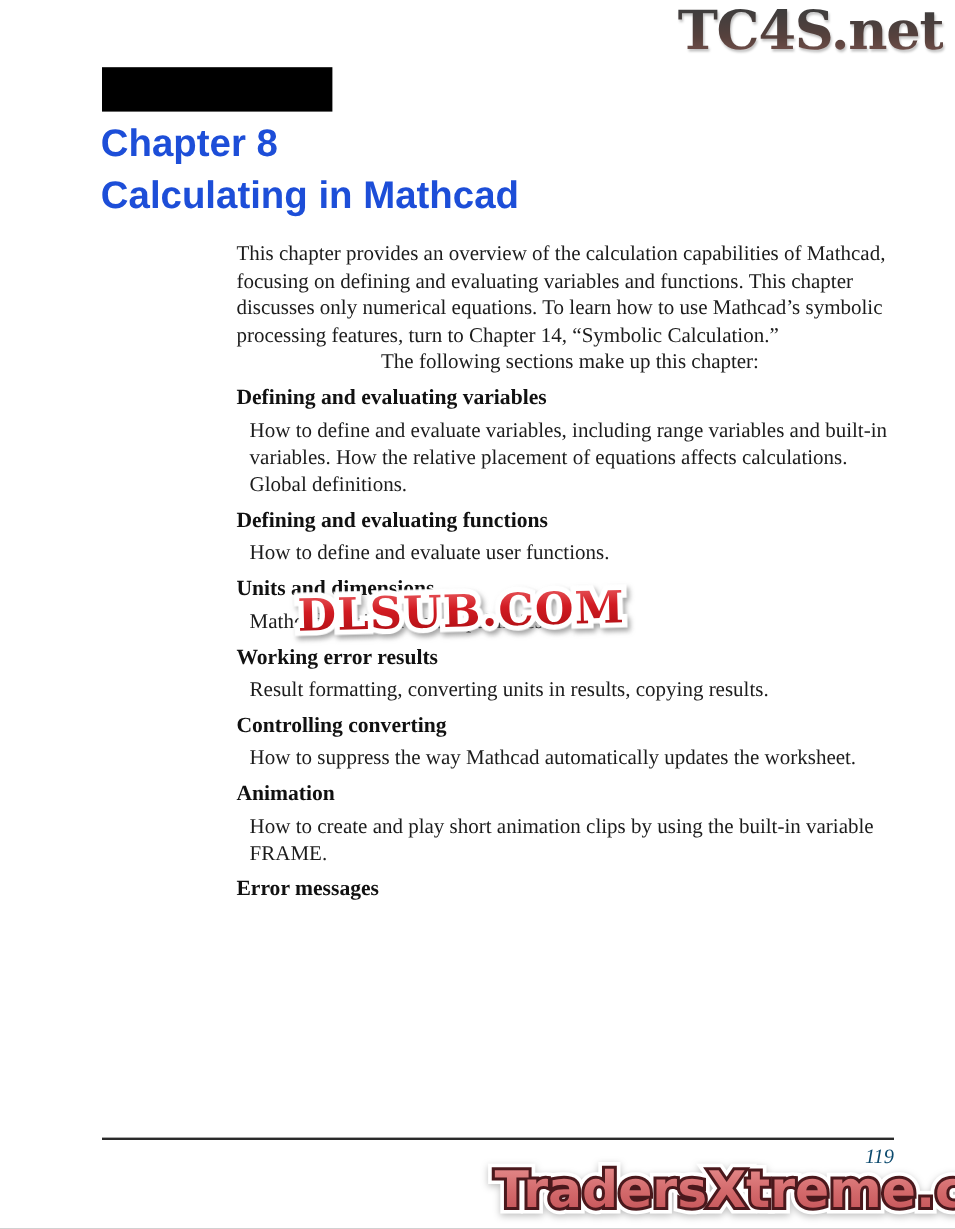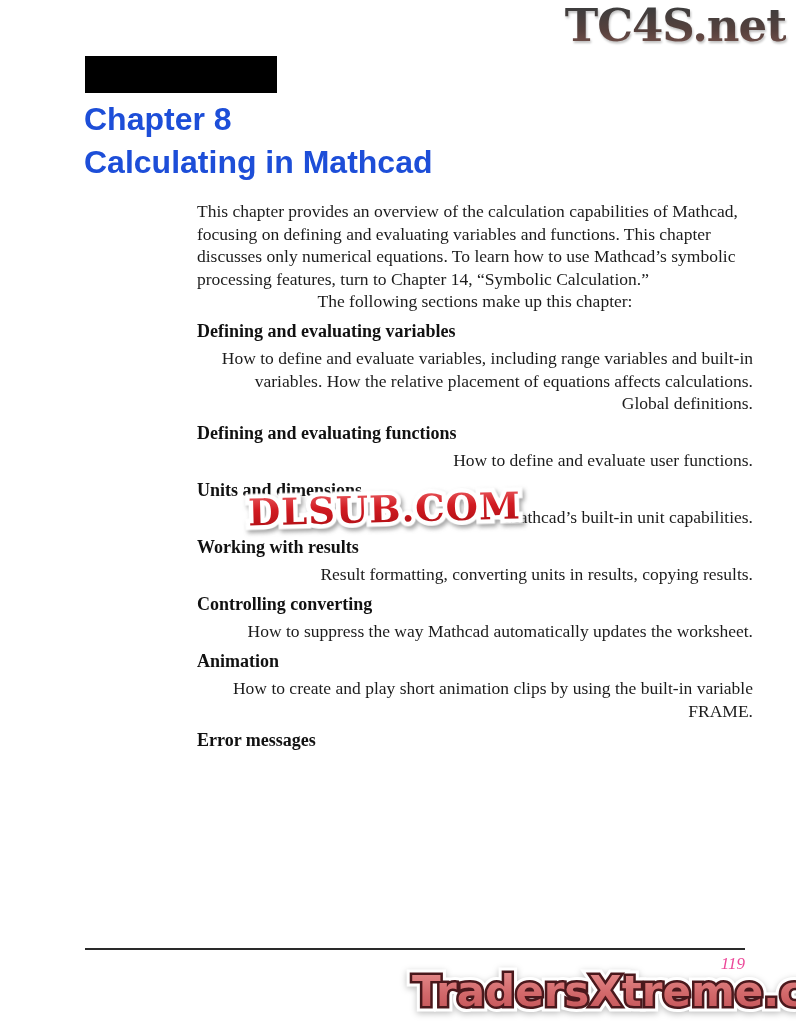--- a/index.html
+++ b/index.html
@@ -47,21 +47,21 @@
     font-size:17.5px; line-height:22.5px;
   }
   .content p { margin:0; }
   .intro { margin:0; }
   .lead { margin-top:23px;text-align:center; }
   .section .sec-title {
     margin:7px 0 5px 0;
     font-size:18px; font-weight:bold; color:#111;
     line-height:22.5px;
   }
-  .section .sec-desc { padding-left:11px; margin:0;text-align:right; }
+  .section .sec-desc { padding-left:11px; margin:0; }
 
   
   .wm-dlsub {
     position:absolute; left:248px; top:486px;
     transform:rotate(-1.5deg);
     font-family:"DejaVu Serif", serif;
     font-weight:bold; font-size:37px; letter-spacing:1px;
     white-space:nowrap; line-height:46px;
   }
   .wm-dlsub .stroke {
@@ -75,21 +75,21 @@
     -webkit-background-clip:text; background-clip:text; color:transparent;
   }
 
   
   .footer-rule {
     position:absolute; left:85px; top:948px;
     width:660px; height:2px; background:#2a2a2a;
   }
   .page-number {
     position:absolute; top:954px; right:51px;
-    font-style:italic; font-size:17px; color:#ec4899;
+    font-style:italic; font-size:17px; color:#0c4a6e;
   }
 
   
   .wm-traders {
     position:absolute; left:412px; top:967px;
     font-family:"DejaVu Sans", sans-serif;
     font-weight:bold; font-size:42px; letter-spacing:0px;
     white-space:nowrap; line-height:50px;
   }
   .wm-traders .stroke-outer {
@@ -136,21 +136,21 @@
       <h3 class="sec-title">Defining and evaluating functions</h3>
       <p class="sec-desc">How to define and evaluate user functions.</p>
     </div>
 
     <div class="section">
       <h3 class="sec-title">Units and dimensions</h3>
       <p class="sec-desc">Mathcad’s built-in unit capabilities.</p>
     </div>
 
     <div class="section">
-      <h3 class="sec-title">Working with results</h3>
+      <h3 class="sec-title">Working error results</h3>
       <p class="sec-desc">Result formatting, converting units in results, copying results.</p>
     </div>
 
     <div class="section">
       <h3 class="sec-title">Controlling converting</h3>
       <p class="sec-desc">How to suppress the way Mathcad automatically updates the worksheet.</p>
     </div>
 
     <div class="section">
       <h3 class="sec-title">Animation</h3>

